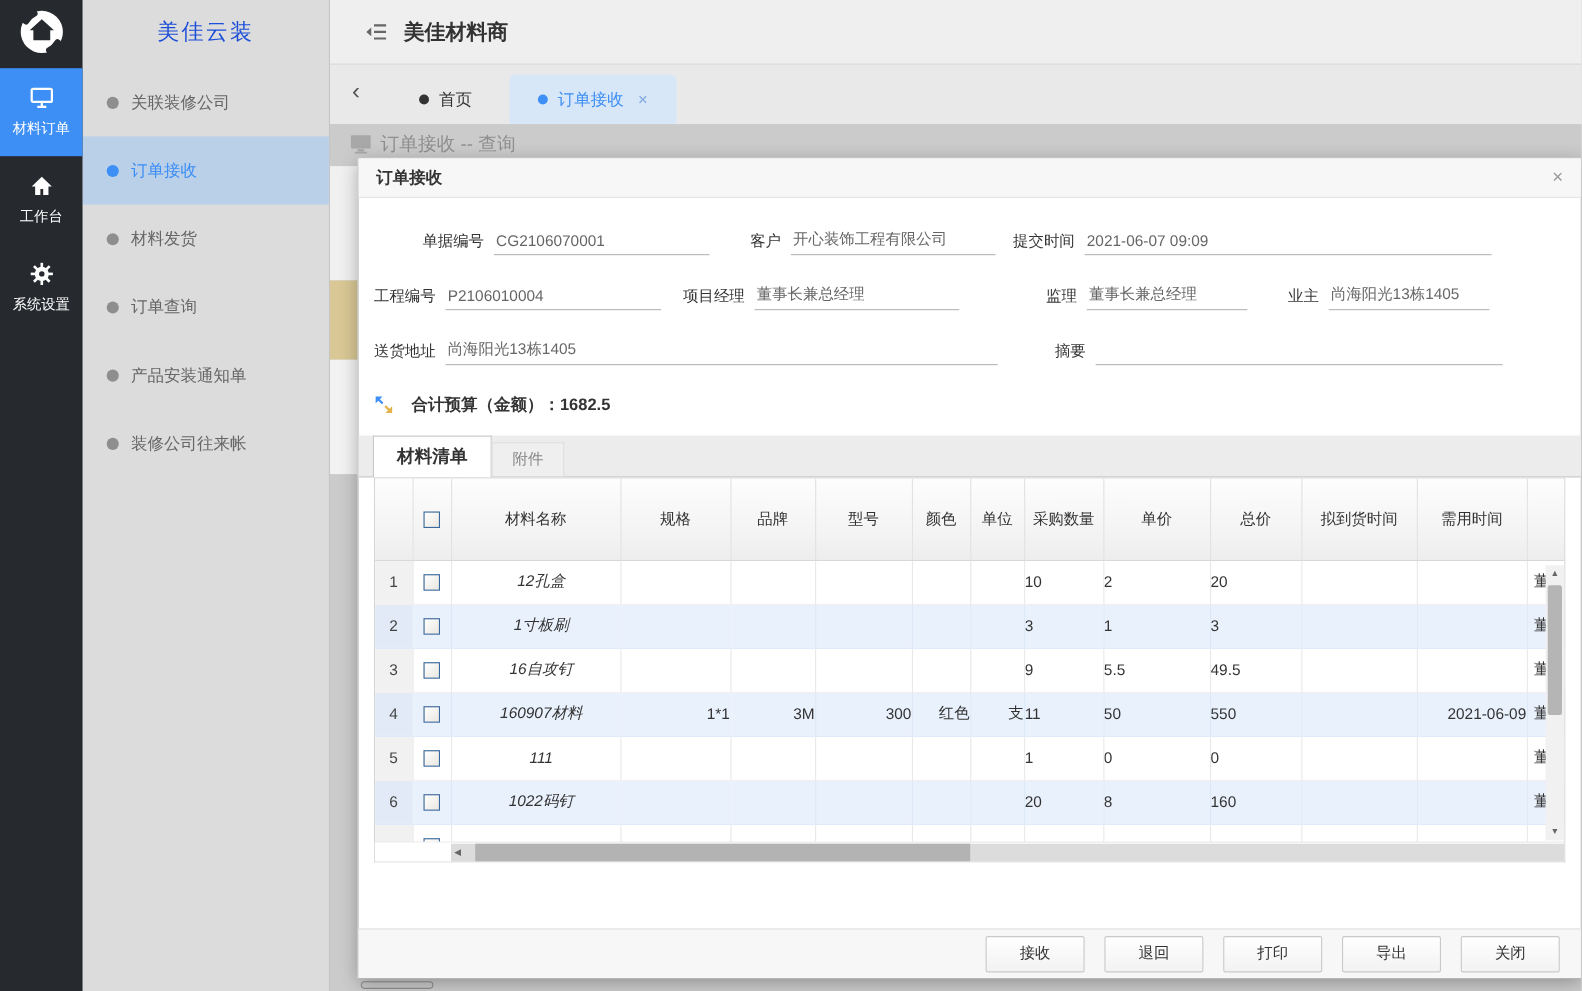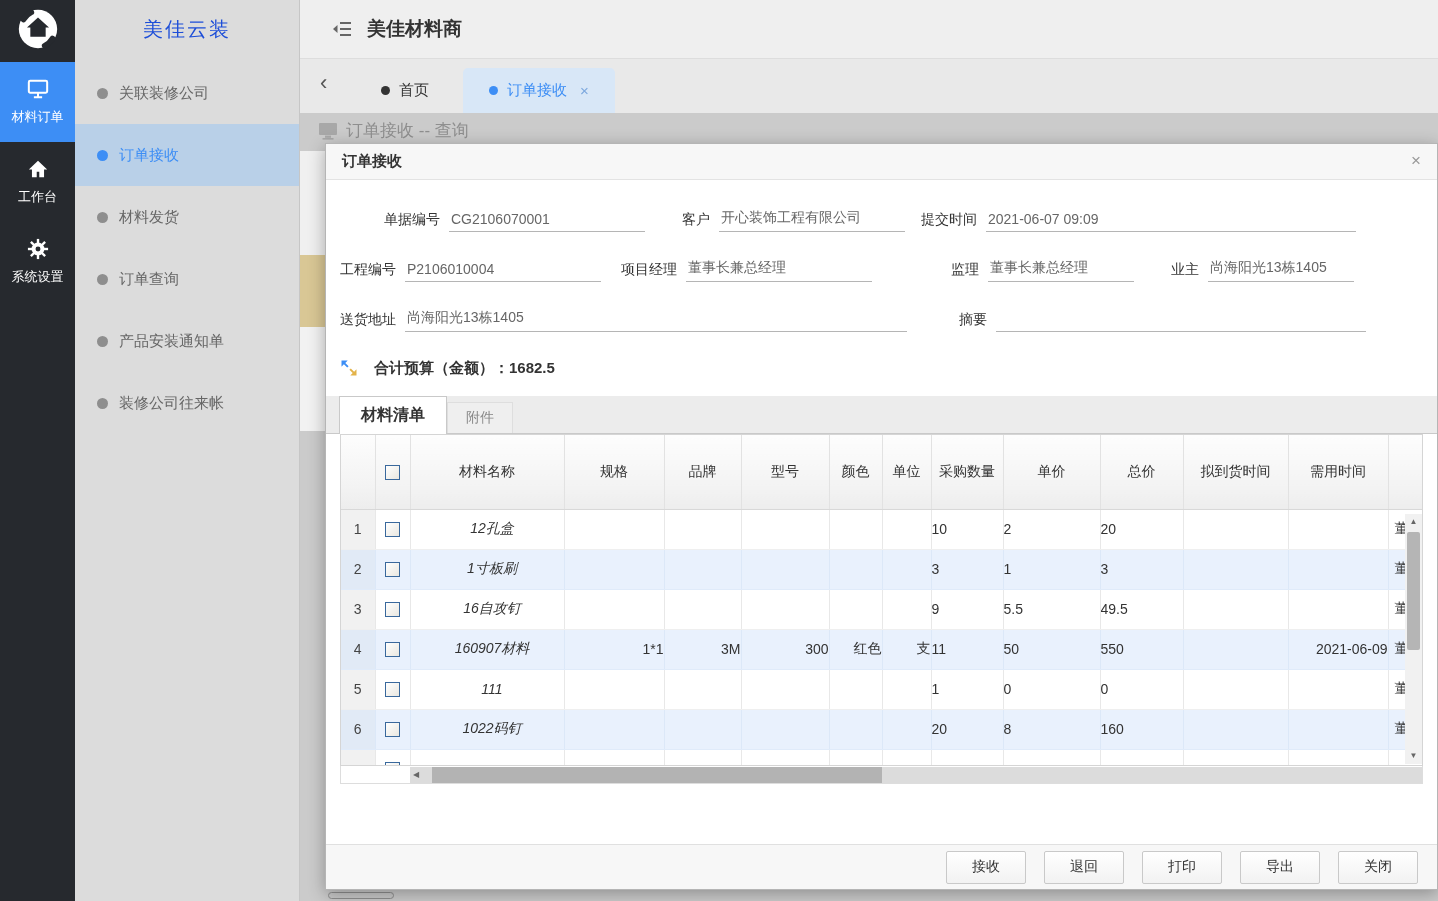--- a/index.html
+++ b/index.html
@@ -91,21 +91,21 @@
   .vs-up { top:0; } .vs-down { bottom:0; }
   .vs-thumb { position:absolute; left:2px; top:18px; width:13px; height:118px; background:#b5b5b5; border-radius:2px; cursor:pointer; }
 
   .hscrollrow { position:absolute; top:622px; left:14px; right:14px; height:18px; background:#fff; border:1px solid #ddd; border-top:none; display:flex; align-items:center; }
   .hs-gap { width:69px; height:100%; background:#fff; flex:none; }
   .hs-track { flex:1; height:16px; background:#dcdcdc; position:relative; }
   .hs-left { position:absolute; left:3px; top:0; height:16px; line-height:16px; font-size:8px; color:#666; cursor:pointer; }
   .hs-thumb { position:absolute; left:22px; top:0; height:16px; width:450px; background:#b3b3b3; cursor:pointer; }
 
   .m-footer { position:absolute; left:0; right:0; bottom:0; height:45px; background:#f7f7f7; border-top:1px solid #e0e0e0; display:flex; align-items:center; justify-content:flex-end; gap:18px; padding-right:19px; }
-  .btn { width:80px; height:33px; background:linear-gradient(#ffffff,#f2f2f2); border:1px solid #c9c9c9; border-radius:2px; font-size:14px; color:#333; display:flex; align-items:center; justify-content:center; cursor:pointer; font-family:inherit; }
+  .btn { width:90px; height:33px; background:linear-gradient(#ffffff,#f2f2f2); border:1px solid #c9c9c9; border-radius:2px; font-size:14px; color:#333; display:flex; align-items:center; justify-content:center; cursor:pointer; font-family:inherit; }
 </style>
 </head>
 <body>
 
 <div class="app">
 
   <div class="leftbar">
     <div class="logo">
       <svg width="46" height="46" viewBox="0 0 48 48">
         <circle cx="24" cy="24" r="20" fill="#ffffff"></circle>

